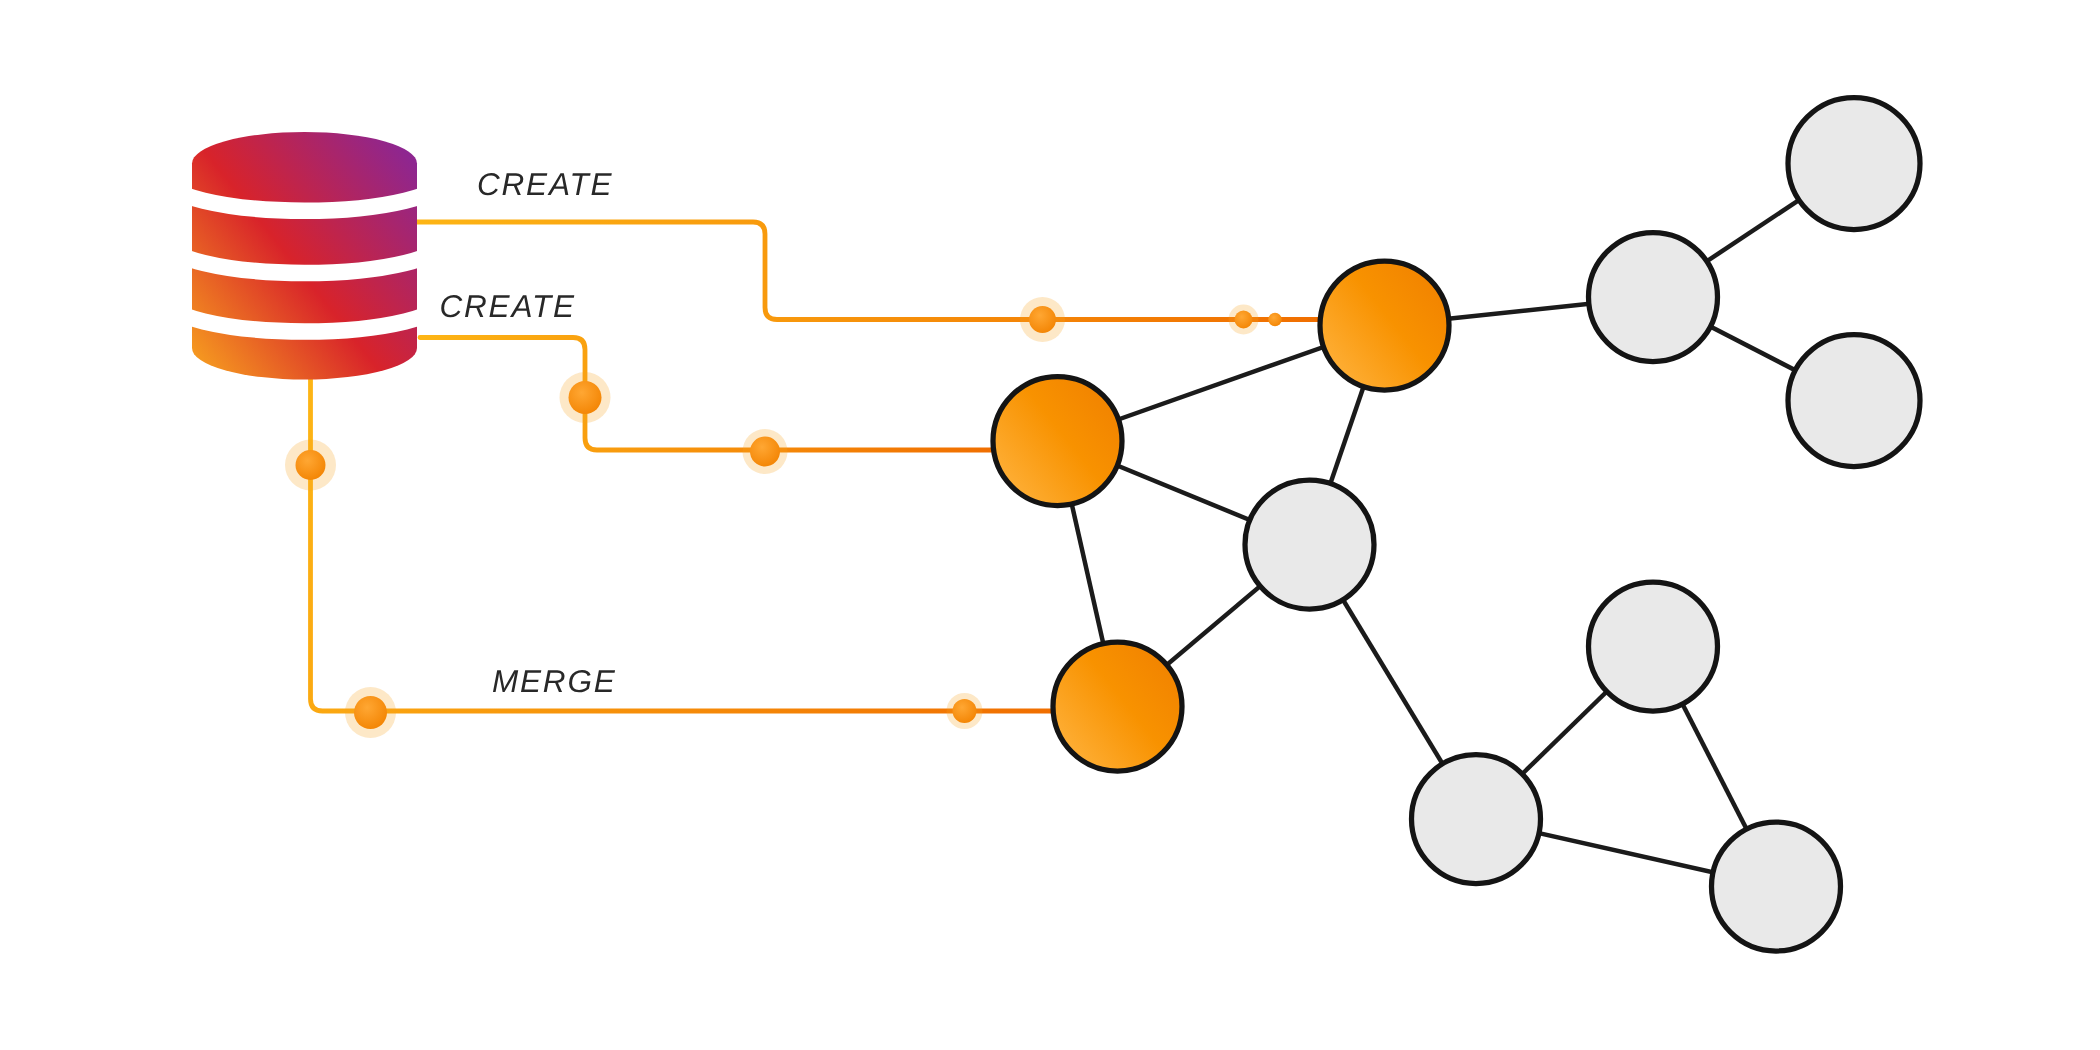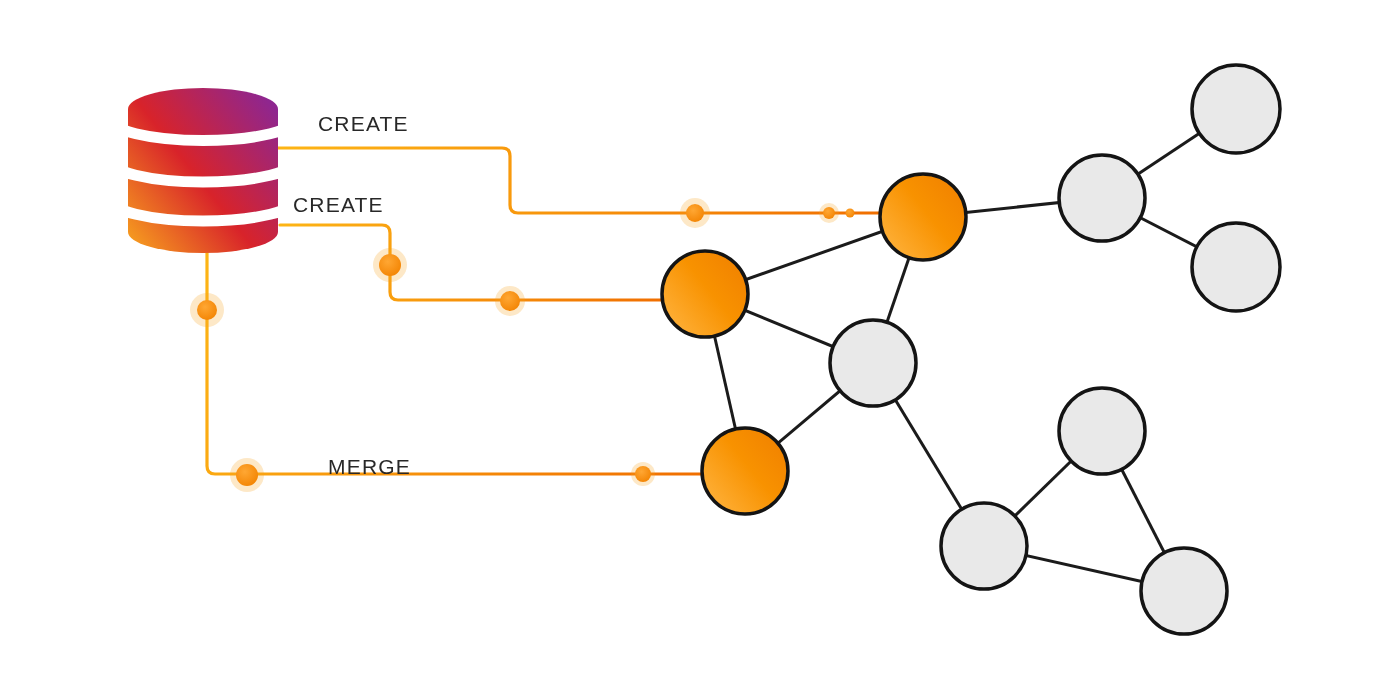--- a/index.html
+++ b/index.html
@@ -2,34 +2,35 @@
 <html><head>
 <meta charset="utf-8">
 <style>
   html,body{margin:0;padding:0;background:#ffffff;}
   #stage{
     position:relative;
     width:1400px;height:700px;
     background:#ffffff;
     overflow:hidden;
     font-family:"Liberation Sans", sans-serif;
+    font-style:italic;
   }
   #scene{position:absolute;left:0;top:0;}
   .flow-label{
     position:absolute;
     font-size:21px;
     letter-spacing:1.2px;
     color:#282828;
     font-weight:400;
     white-space:nowrap;
     user-select:none;
   }
   #lbl-create-top{left:318px;top:112px;}
   #lbl-create-mid{left:293px;top:193px;}
-  #lbl-merge{left:328px;top:443px;margin-top:12px;}
+  #lbl-merge{left:328px;top:443px;}
 </style>
 </head>
 <body>
 
 <div id="stage">
 
   <svg id="scene" width="1400" height="700" viewBox="0 0 1400 700">
     <defs>
       <linearGradient id="grad-db" gradientUnits="userSpaceOnUse" x1="128" y1="245" x2="285" y2="120">
         <stop offset="0" stop-color="#F7A01F"></stop>

